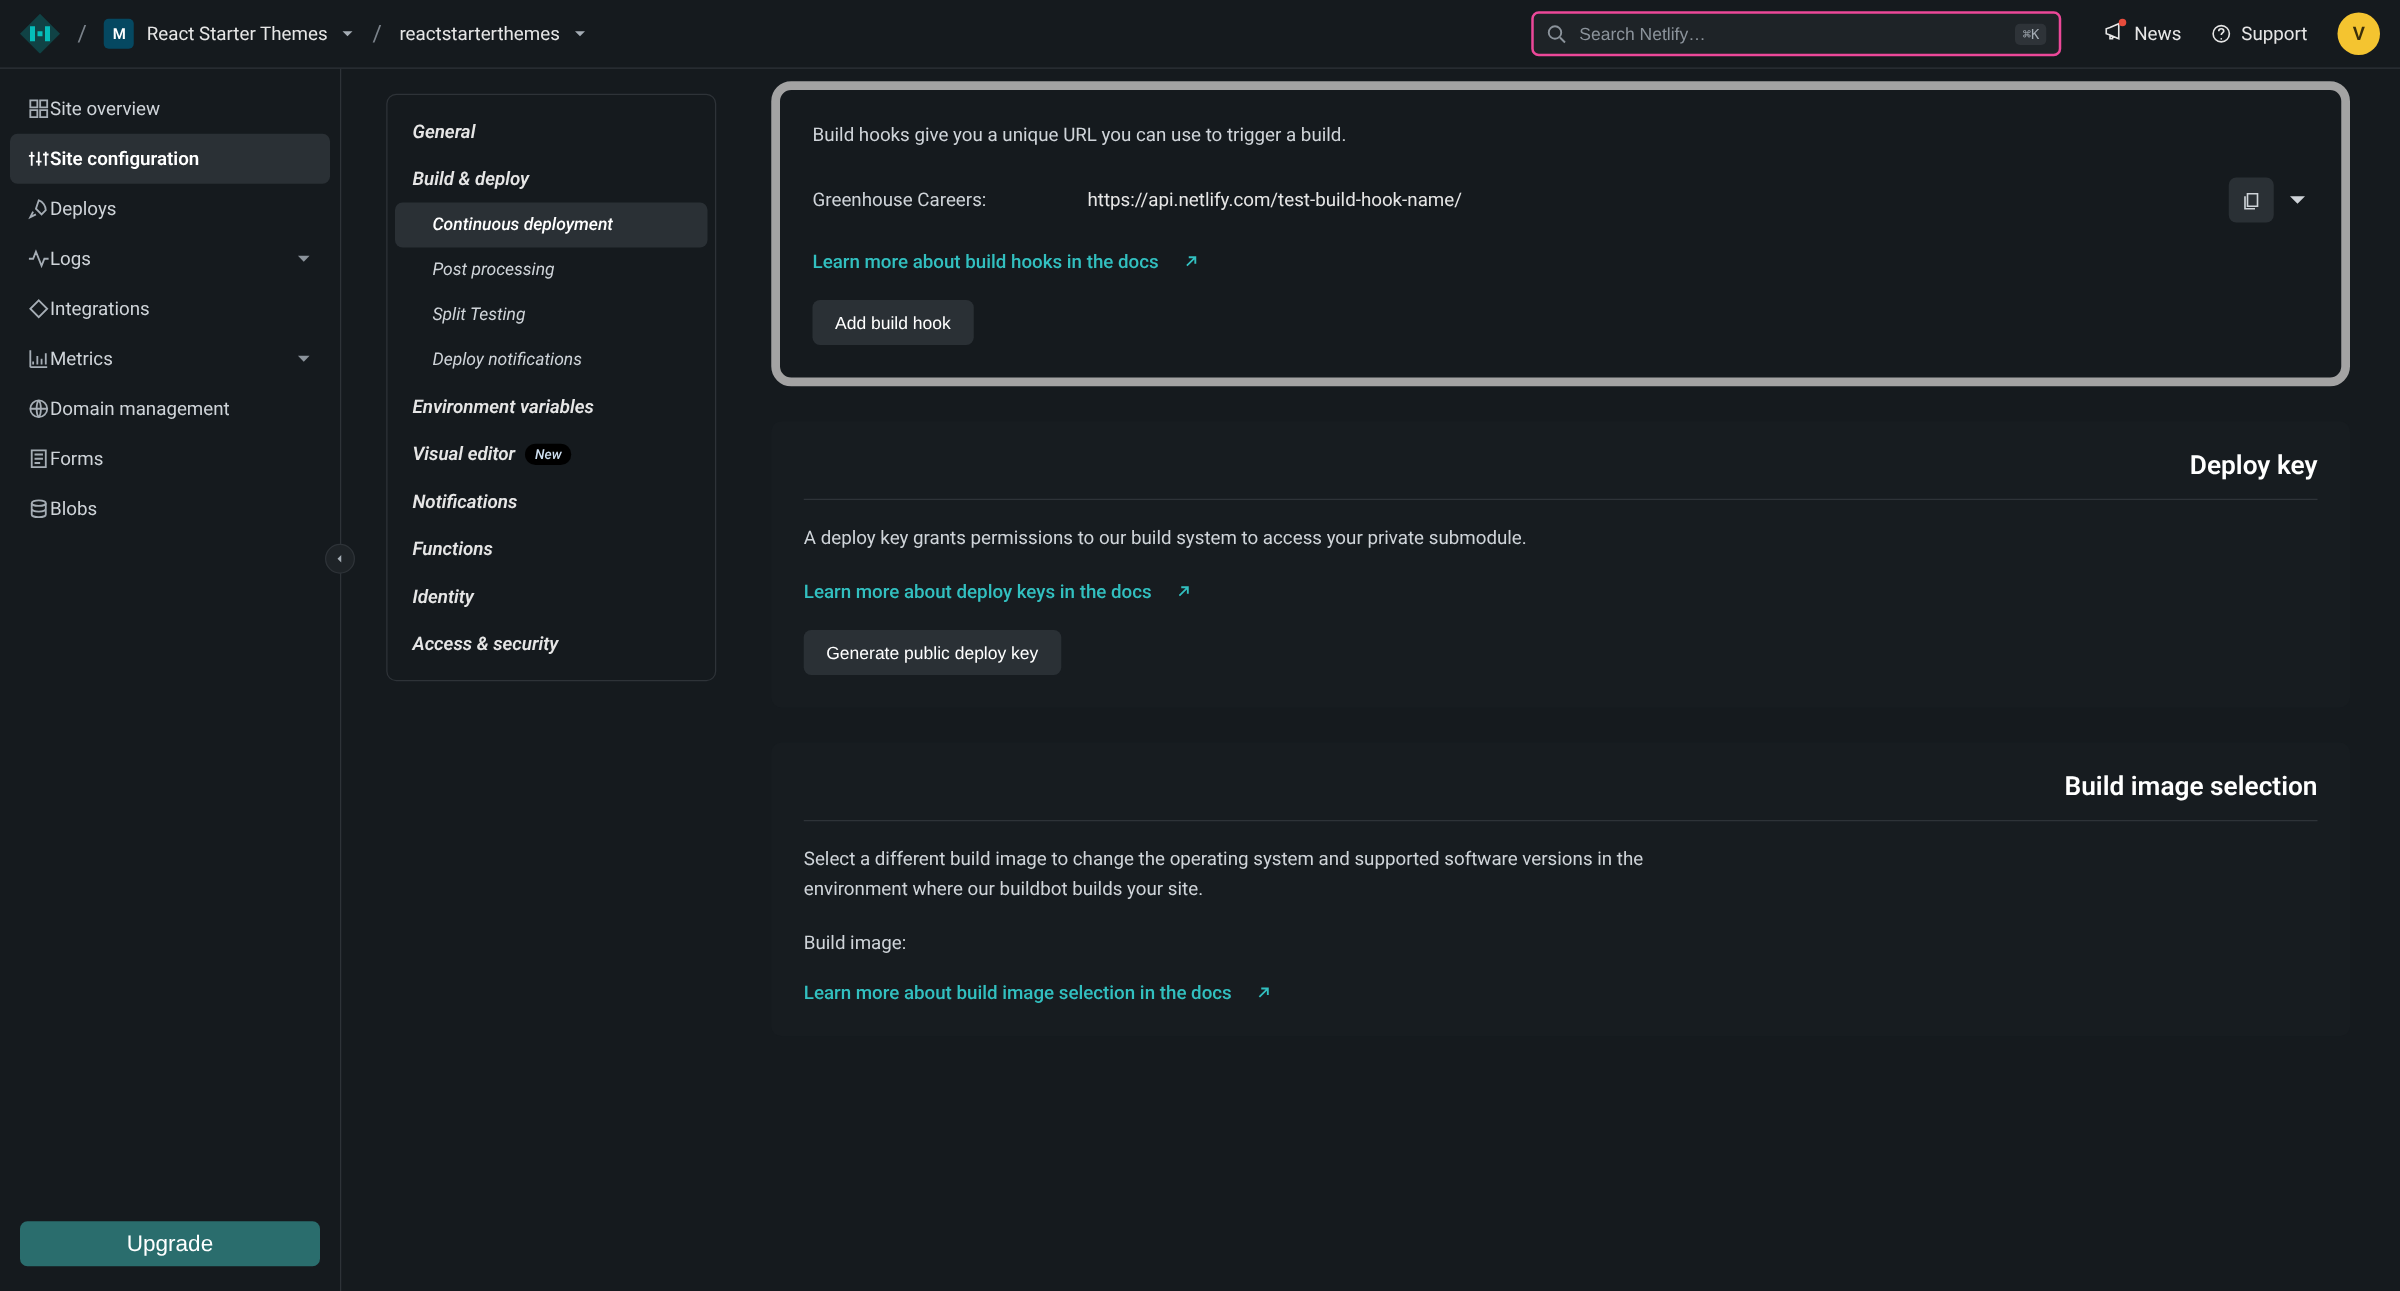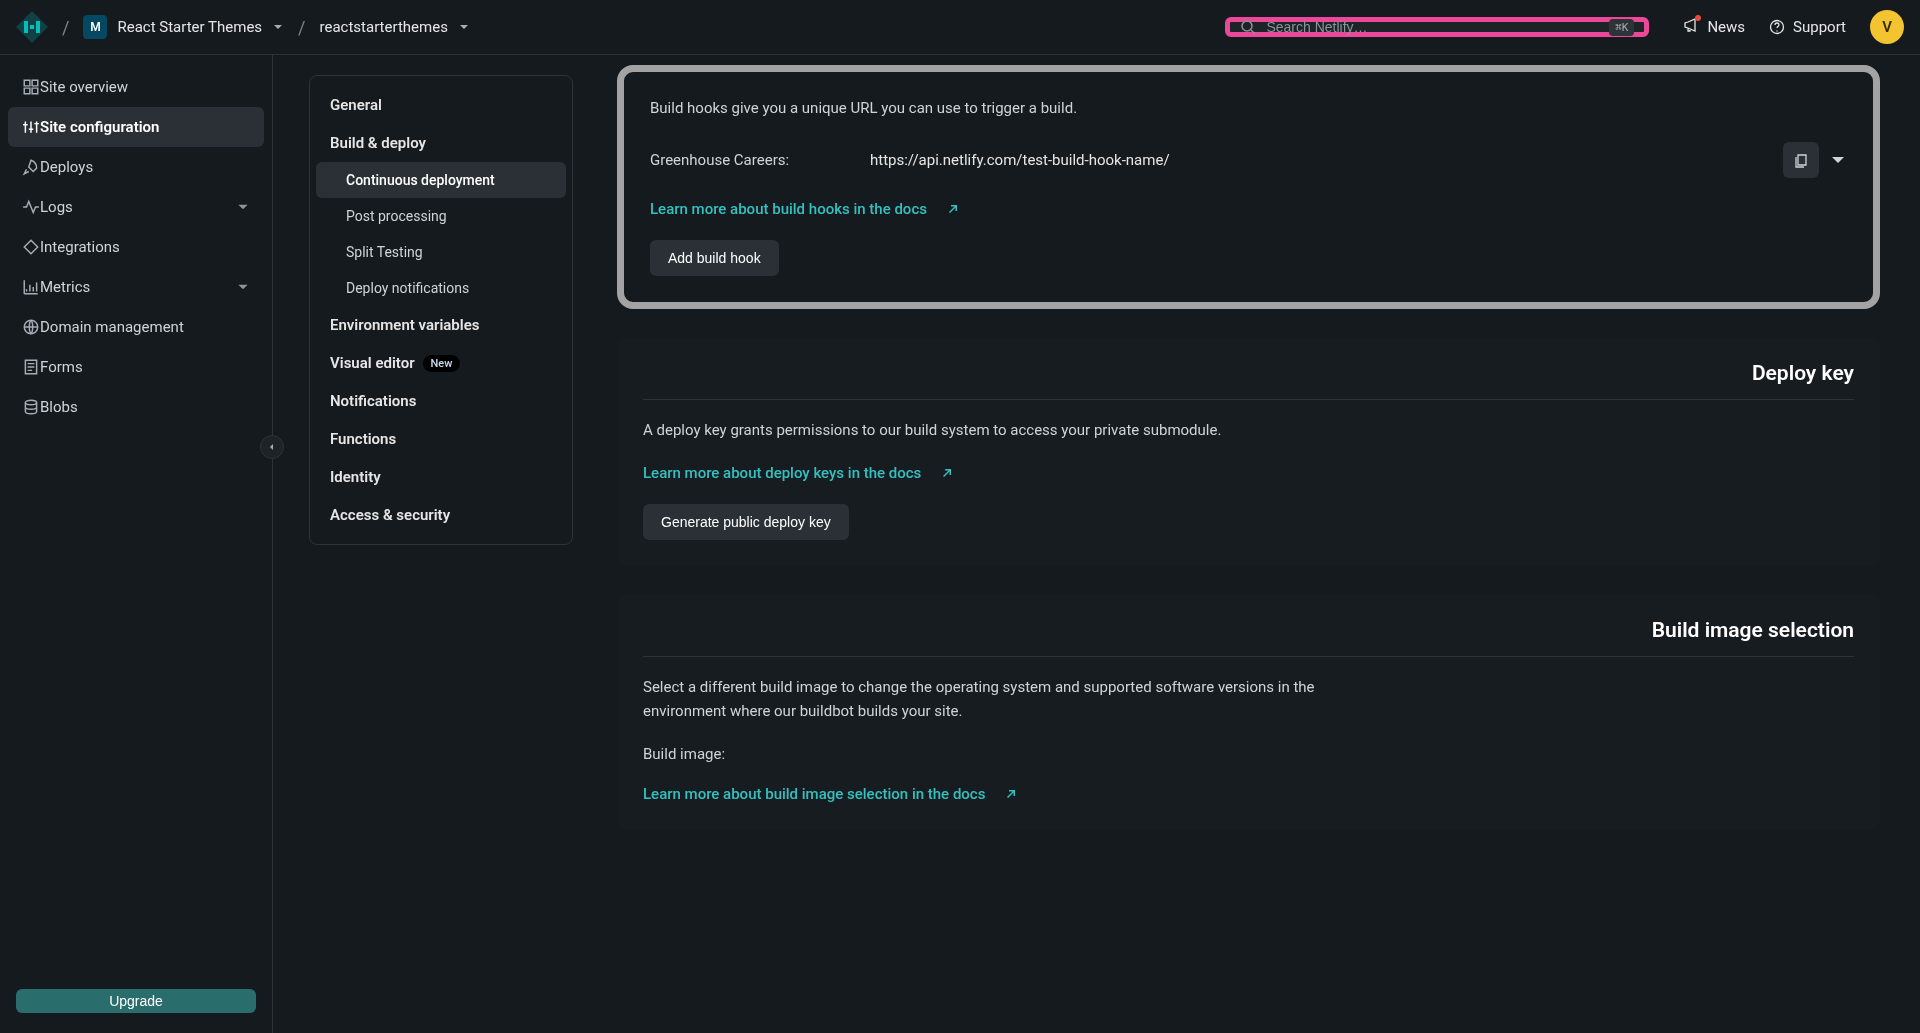--- a/index.html
+++ b/index.html
@@ -32,22 +32,22 @@
     .bc-item { display: flex; align-items: center; gap: 10px; cursor: pointer; }
     .bc-badge {
       width: 24px; height: 24px; background: #054861; color: #fff;
       border-radius: 4px; display: flex; align-items: center; justify-content: center;
       font-size: 12px; font-weight: 600;
     }
     .bc-label { color: #e6e6e6; font-size: 15px; }
     .chevron-down { width: 12px; height: 12px; color: #a5adb5; }
     .search-wrap {
       margin-left: auto; display: flex; align-items: center; gap: 10px;
-      background: #1e2327; border: 5px solid #ec4899; border-radius: 6px;
-      height: 20px; padding: 0 10px; width: 424px;
+      background: #1e2327; border: 2px solid #ec4899; border-radius: 6px;
+      height: 36px; padding: 0 10px; width: 424px;
     }
     .search-wrap input {
       background: transparent; border: none; color: #e6e6e6; outline: none;
       font-size: 14px; flex: 1;
     }
     .search-wrap input::placeholder { color: #8b939b; }
     .kbd {
       background: #2e3338; border-radius: 4px; padding: 2px 6px;
       font-size: 11px; color: #a5adb5; font-family: monospace;
     }
@@ -81,29 +81,30 @@
     .side-item .chev { margin-left: auto; width: 14px; height: 14px; color: #8b939b; }
     .collapse-handle {
       position: absolute; right: -12px; top: 380px;
       width: 24px; height: 24px; border-radius: 50%;
       background: #1e2327; border: 1px solid #2e3338;
       display: flex; align-items: center; justify-content: center;
       cursor: pointer; color: #a5adb5;
     }
     .upgrade-wrap { margin-top: auto; padding: 8px; }
     .upgrade-btn {
-      width: 100%; height: 24px; background: #2a6d6d; border: none;
-      border-radius: 6px; color: #fff; font-size: 14px; font-weight: 500; cursor: pointer;
+      width: 100%; height: 36px; background: #2a6d6d; border: none;
+      border-radius: 6px; color: #fff; font-size: 18px; font-weight: 500; cursor: pointer;
     }
 
     
     .subnav-wrap { padding: 20px 16px 20px 36px; }
     .subnav {
       width: 264px; border: 1px solid #2e3338; border-radius: 8px;
       padding: 10px 6px;
+      font-style: italic;
     }
     .subnav-item {
       display: flex; align-items: center; gap: 8px;
       padding: 10px 14px; border-radius: 6px;
       font-size: 15px; color: #cfd4d9; cursor: pointer;
     }
     .subnav-item.heading { font-weight: 600; color: #e6e6e6; }
     .subnav-sub { padding-left: 30px; font-size: 14px; }
     .subnav-sub.active { background: #2a3035; color: #fff; font-weight: 500; }
     .badge-new {

